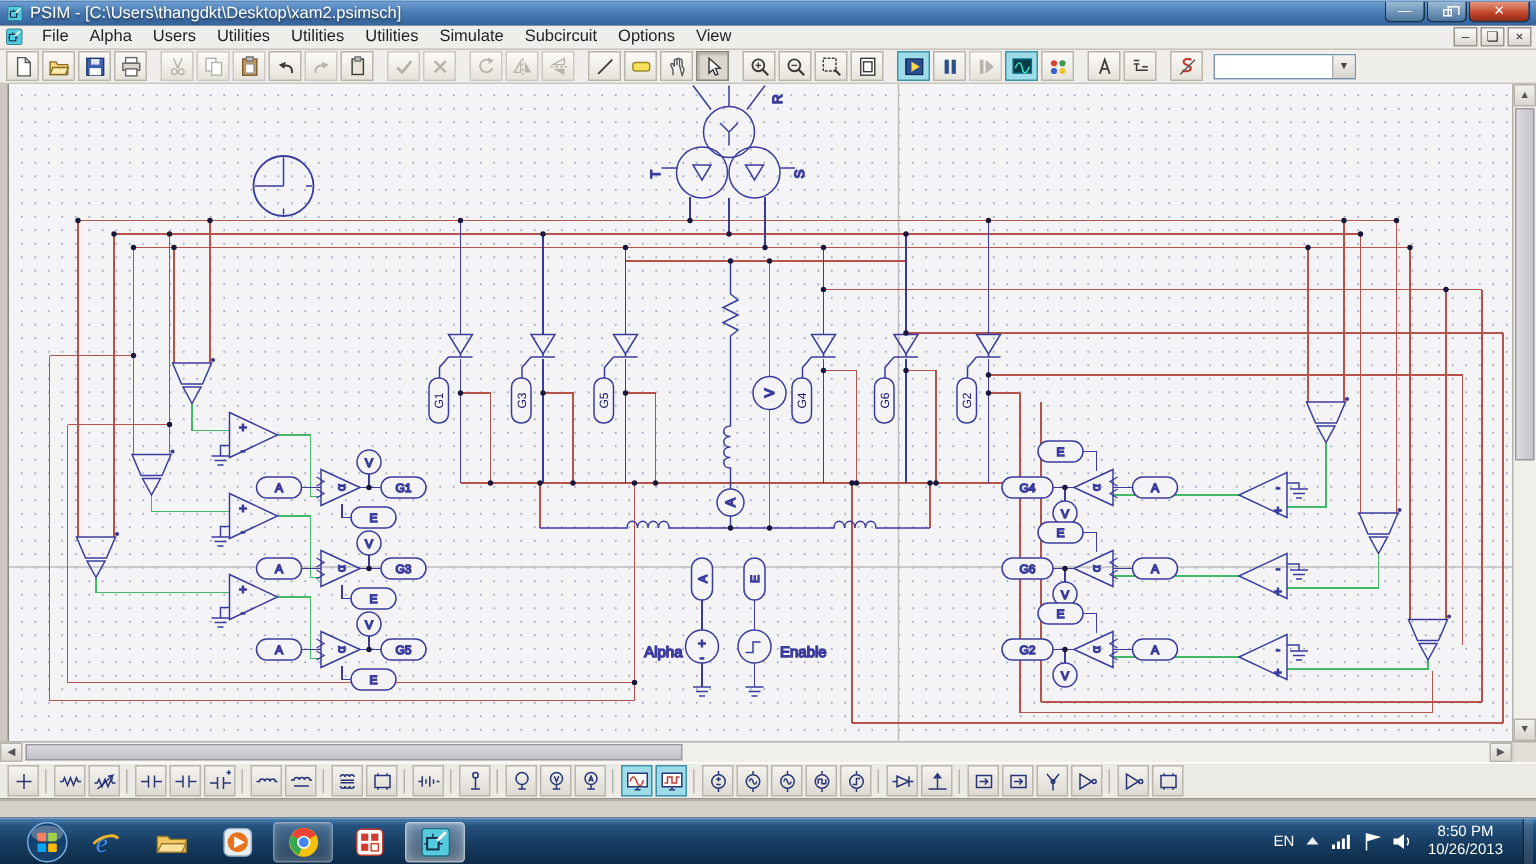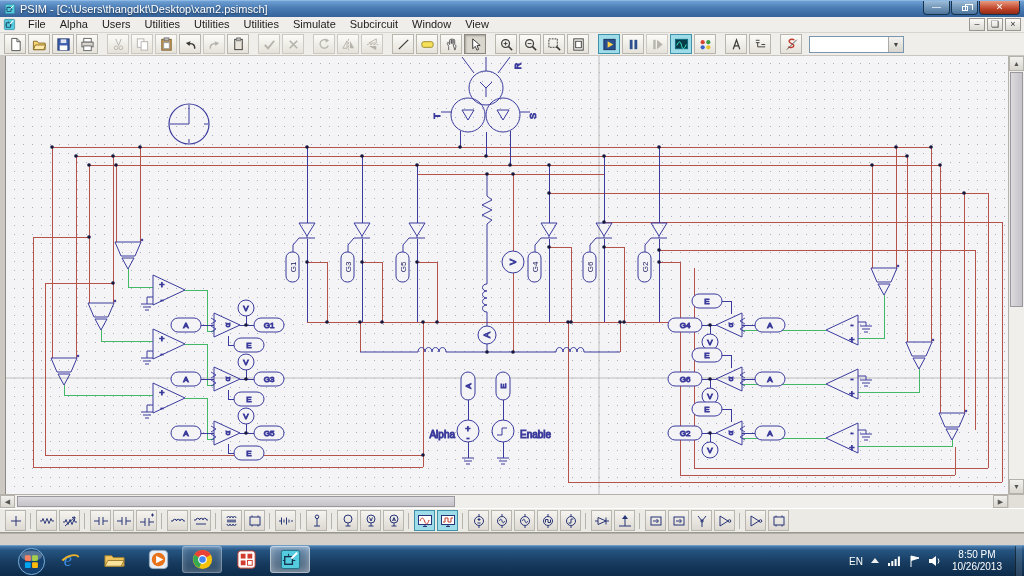--- a/index.html
+++ b/index.html
@@ -46,21 +46,21 @@
   .hthumb{width:438px;margin:1px 2px;background:linear-gradient(#dddade,#c5c2c8);border:1px solid #9a979f;}
   .corner{width:16px;background:#e2dfd8;border-top:1px solid #b5b2ac;border-left:1px solid #cfccc5;}
   
   .elembar{height:25px;background:#eceae4;border-top:1px solid #fff;border-bottom:1px solid #9a978f;display:flex;align-items:center;padding-left:4px;}
   .eb{width:21px;height:21px;border:1px solid #b9b6b0;background:linear-gradient(#f6f4f0,#ddd9d2);margin:0 1px;display:flex;align-items:center;justify-content:center;color:#283578;padding:0;}
   .eb svg{width:16px;height:16px;display:block;}
   .eb.sel{background:#9fdce9;border-color:#3e93a8;}
   .eb-gap{width:4px;height:16px;border-right:1px solid #b7b4ad;margin-right:4px;}
   .statusgap{height:12px;background:#d5d1ca;border-top:1px solid #b3b0a9;}
   
-  .taskbar{height:31px;background:linear-gradient(180deg,#4a7db0 0%,#255481 14%,#173c60 55%,#0d2b4a 100%);border-top:1px solid #6f9cc4;display:flex;align-items:flex-start;padding-left:14px;position:relative;}
+  .taskbar{height:31px;background:linear-gradient(180deg,#4a7db0 0%,#255481 14%,#173c60 55%,#0d2b4a 100%);border-top:1px solid #6f9cc4;display:flex;align-items:center;padding-left:14px;position:relative;}
   .orb{width:34px;height:30px;background:none;border:none;display:flex;align-items:center;justify-content:center;}
   .orb svg{width:29px;height:29px;}
   .tkbtn{width:40px;height:27px;margin:0 2px;background:none;border:1px solid transparent;border-radius:3px;display:flex;align-items:center;justify-content:center;}
   .tkbtn svg{width:23px;height:23px;}
   .tkbtn.run{background:rgba(255,255,255,.14);border-color:rgba(255,255,255,.35);box-shadow:inset 0 0 6px rgba(255,255,255,.25);}
   .tkbtn.act{background:rgba(255,255,255,.28);border-color:rgba(255,255,255,.55);box-shadow:inset 0 0 8px rgba(255,255,255,.45);}
   .tray{position:absolute;right:0;top:0;height:100%;display:flex;align-items:center;gap:7px;padding-right:2px;}
   .tray .txt{color:#fff;font-size:10px;}
   .tray svg{display:block;}
   .clock{color:#fff;font-size:10px;text-align:center;line-height:12px;margin-left:3px;}
@@ -350,21 +350,21 @@
     </svg>
   <nav id="menus" style="display:flex">
       <span class="mi">File</span>
       <span class="mi">Alpha</span>
       <span class="mi">Users</span>
       <span class="mi">Utilities</span>
       <span class="mi">Utilities</span>
       <span class="mi">Utilities</span>
       <span class="mi">Simulate</span>
       <span class="mi">Subcircuit</span>
-      <span class="mi">Window</span>
+      <span class="mi">Options</span>
       <span class="mi">View</span>
     </nav>
   <div class="mdibtns">
     <div class="mdib">–</div>
     <div class="mdib">❏</div>
     <div class="mdib">×</div>
   </div>
 </div>
 
 <div class="toolbar" id="toolbar">

